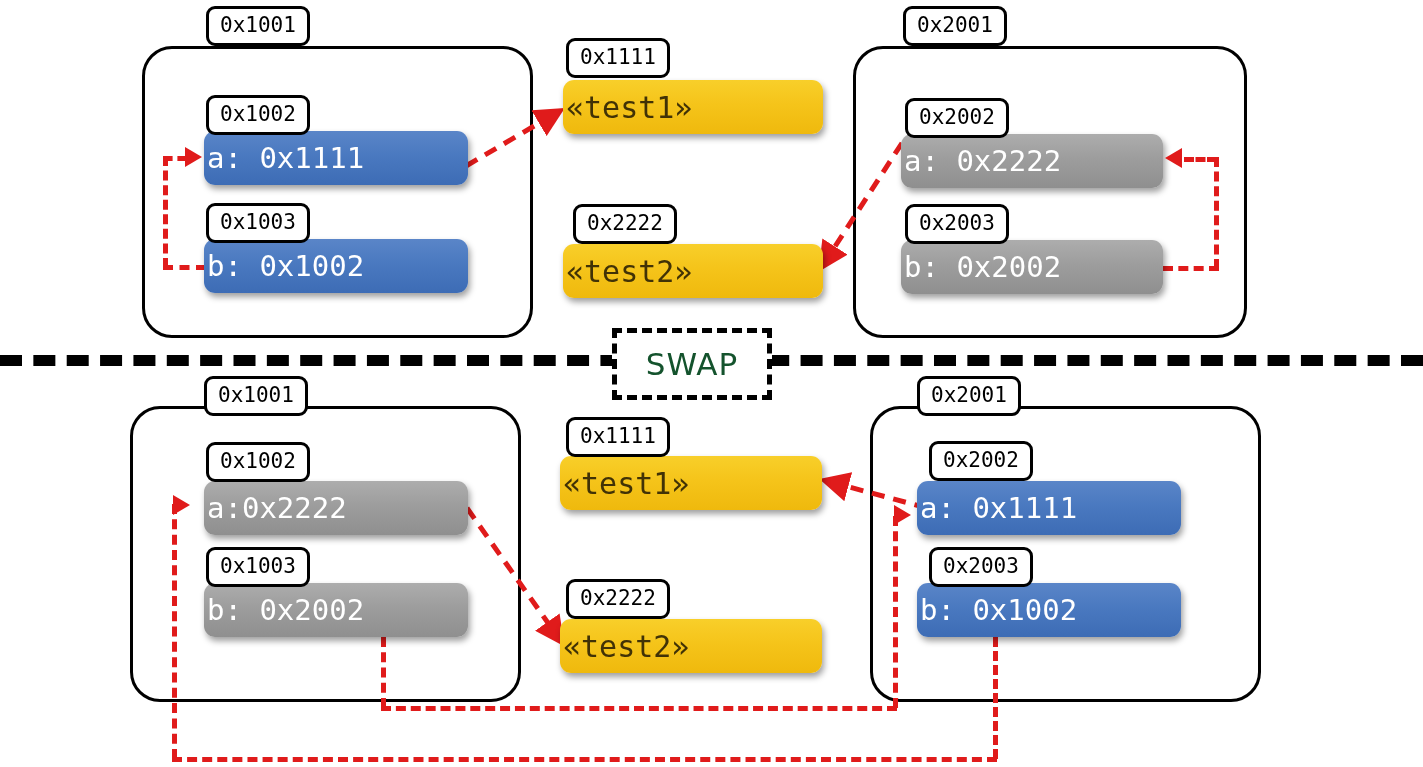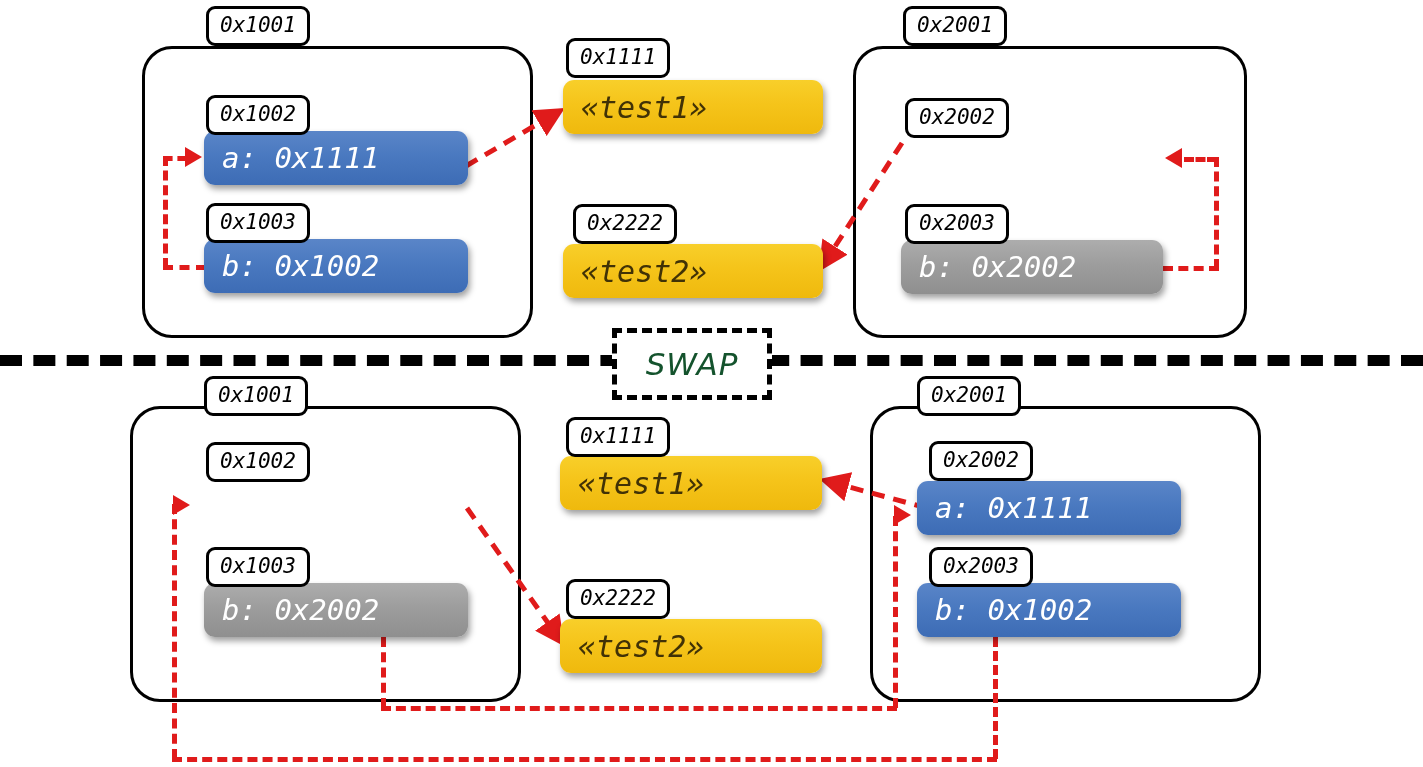--- a/index.html
+++ b/index.html
@@ -1,17 +1,17 @@
 <!DOCTYPE html>
 <html><head>
 <meta charset="utf-8">
 <style>
   html,body{margin:0;padding:0;background:#ffffff;}
   body{width:1423px;height:767px;font-family:"DejaVu Sans Mono",monospace;overflow:hidden;}
-  #stage{position:relative;width:1423px;height:627px;font-style:italic;}
+  #stage{position:relative;width:1423px;height:627px;}
 
   
   .addr{
     position:absolute;
     border:3px solid #000;
     border-radius:9px;
     background:#fff;
     font-family:"DejaVu Sans Mono",monospace;
     font-size:21px;
     line-height:1;
@@ -32,21 +32,21 @@
 
   
   .slot{
     position:absolute;
     border-radius:11px;
     font-family:"DejaVu Sans Mono",monospace;
     font-size:29px;
     color:#ffffff;
     display:flex;
     align-items:center;
-    padding-left:18px;
+    padding-left:3px;
     box-sizing:border-box;
     white-space:pre;
     box-shadow:2px 4px 6px rgba(0,0,0,0.38);
     z-index:5;
     letter-spacing:0px;
   }
   .slot.blue{
     background:linear-gradient(180deg,#5a85c8 0%,#4a79c0 45%,#3d6cb5 100%);
   }
   .slot.gray{
@@ -134,38 +134,40 @@
         <path d="M0,0 L6,3 L0,6 z" fill="#e01b1b"></path>
       </marker>
     </defs>
     <line x1="97" y1="8" x2="18" y2="130" stroke="#e01b1b" stroke-width="5" stroke-dasharray="13,9" marker-end="url(#mk2)"></line>
   </svg>
 
   <div class="frame" style="left:853px;top:46px;width:388px;height:286px;"></div>
   <div class="addr" style="left:903px;top:6px;">0x2001</div>
 
   <div class="addr" style="left:905px;top:98px;">0x2002</div>
+  <div class="slot gray" style="left:901px;top:134px;width:262px;height:54px;">a: 0x2222</div>
 
   <div class="addr" style="left:905px;top:204px;">0x2003</div>
   <div class="slot gray" style="left:901px;top:240px;width:262px;height:54px;">b: 0x2002</div>
 
   <div class="rl h" style="left:1163px;top:266px;width:56px;"></div>
   <div class="rl v" style="left:1214px;top:157px;height:112px;"></div>
   <div class="rl h" style="left:1184px;top:157px;width:33px;"></div>
   <div class="arrowhead ah-left" style="left:1165px;top:148px;"></div>
 
   <div id="divider"></div>
   <div id="swap-box">
     <span id="swap-label">SWAP</span>
   </div>
 
   <div class="frame" style="left:130px;top:406px;width:385px;height:290px;"></div>
   <div class="addr" style="left:204px;top:376px;">0x1001</div>
 
   <div class="addr" style="left:206px;top:442px;">0x1002</div>
+  <div class="slot gray" style="left:204px;top:481px;width:264px;height:54px;">a:0x2222</div>
 
   <div class="addr" style="left:206px;top:547px;">0x1003</div>
   <div class="slot gray" style="left:204px;top:583px;width:264px;height:54px;">b: 0x2002</div>
 
   <div class="addr" style="left:566px;top:417px;">0x1111</div>
   <div class="slot yellow" style="left:560px;top:456px;width:262px;height:54px;">«test1»</div>
 
   <div class="addr" style="left:566px;top:579px;">0x2222</div>
   <div class="slot yellow" style="left:560px;top:619px;width:262px;height:54px;">«test2»</div>
 

